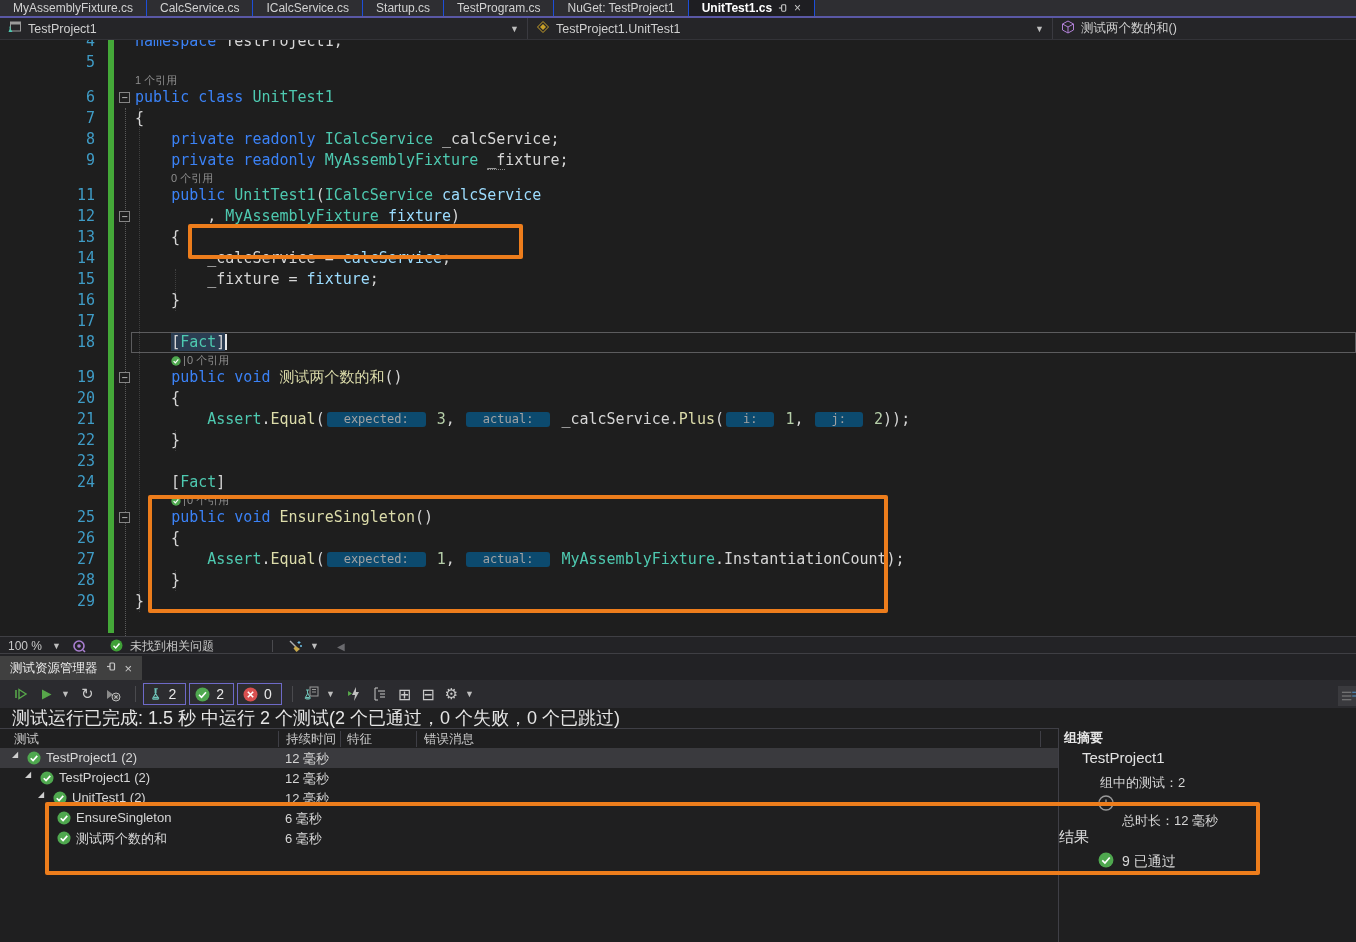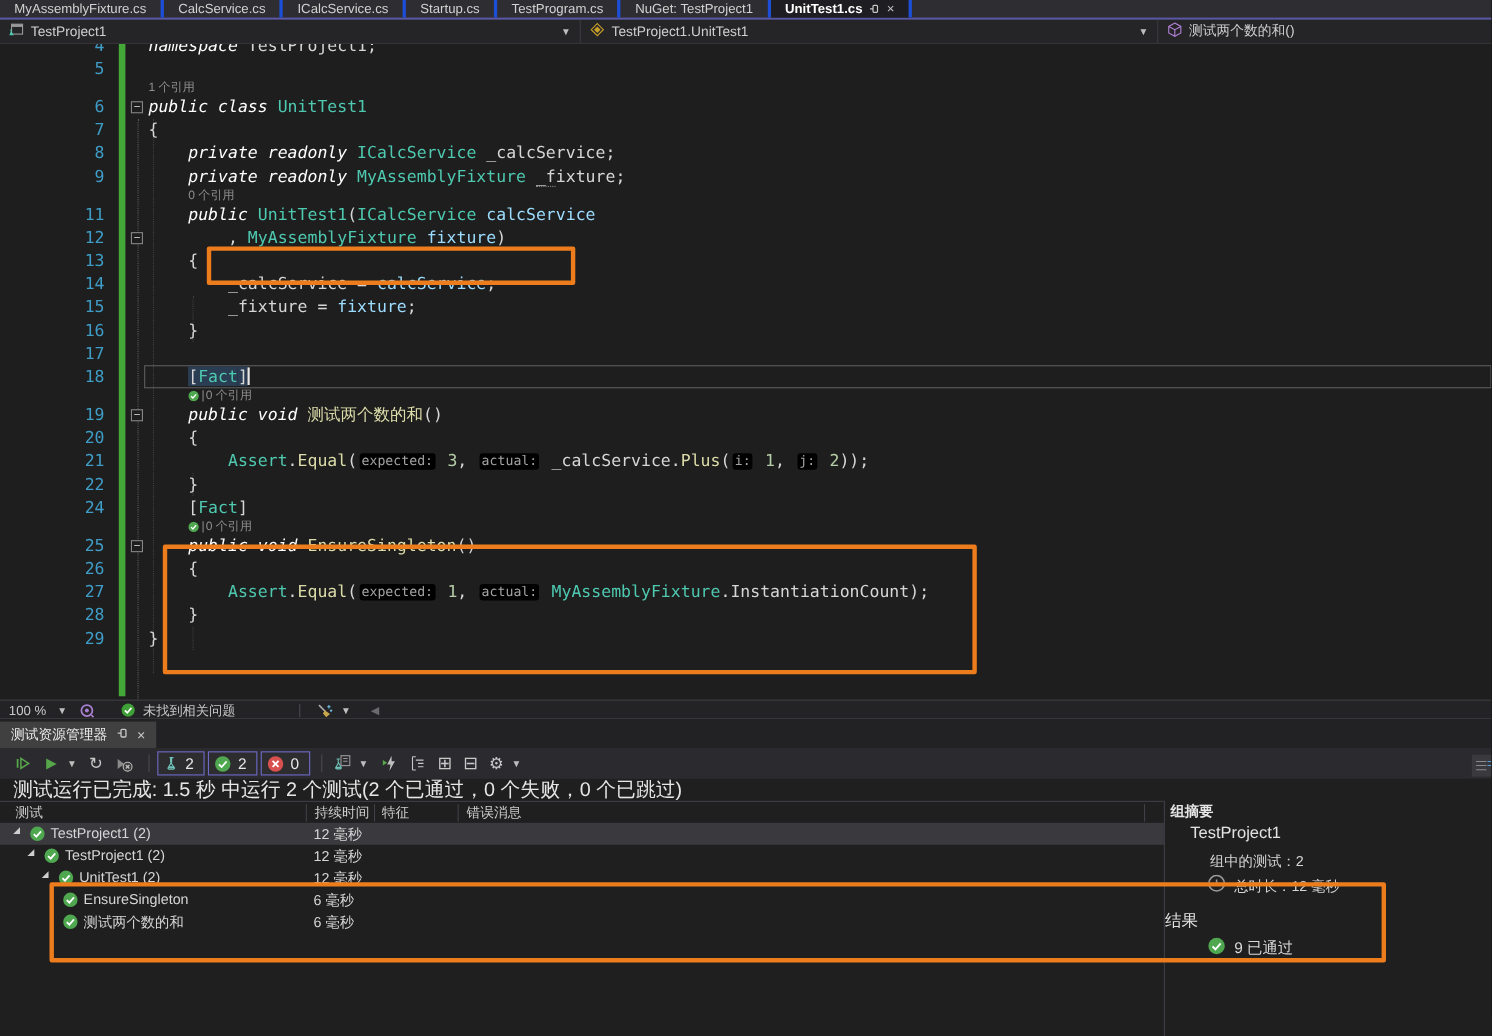--- a/index.html
+++ b/index.html
@@ -3,21 +3,21 @@
 <meta charset="utf-8">
 <style>
   html,body{margin:0;padding:0;background:#141416;}
   *{box-sizing:border-box;}
   .screen{position:relative;width:1356px;height:942px;background:#1E1E1E;overflow:hidden;
     font-family:"Liberation Sans","DejaVu Sans",sans-serif;color:#D6D6D6;}
   
   .tabbar{position:absolute;left:0;top:0;width:1356px;height:18px;background:#2E2E32;
     border-bottom:2px solid #5A58A5;display:flex;align-items:stretch;}
   .ftab{display:flex;align-items:center;gap:6px;padding:0 13px;font-size:12px;color:#D2D2D2;
-    border-right:3px solid #1d4ed8;white-space:nowrap;}
+    border-right:1px solid #1d4ed8;white-space:nowrap;}
   .ftab.active{background:#1E1E22;color:#FFFFFF;font-weight:bold;}
   .ftab .tclose{font-size:12px;color:#C8C8C8;font-weight:normal;}
   .ftab svg{display:block;}
   
   .navbar{position:absolute;left:0;top:18px;width:1356px;height:22px;background:#252528;
     border-bottom:1px solid #333338;display:flex;}
   .nav-sec{display:flex;align-items:center;gap:6px;padding:0 8px;border-right:1px solid #3A3A40;
     font-size:12.5px;color:#CFCFCF;}
   .nav-sec .caret{margin-left:auto;}
   .caret{font-size:9px;color:#BEBEBE;}
@@ -27,25 +27,25 @@
   .folddots{position:absolute;left:125px;top:68px;height:544px;border-left:1px dotted #5A5A5A;z-index:1;}
   .iguide{position:absolute;border-left:1px dotted #404040;z-index:1;}
   #code-rows{position:relative;margin-top:-9px;z-index:3;}
   .code-row{position:relative;height:21px;white-space:nowrap;}
   .ln{display:inline-block;width:95px;text-align:right;color:#3F9CC6;
     font:15px/21px "DejaVu Sans Mono",monospace;vertical-align:top;}
   .foldcell{display:inline-block;position:relative;width:40px;height:21px;vertical-align:top;}
   .foldbox{position:absolute;left:24px;top:5px;width:11px;height:11px;border:1px solid #858585;
     background:#1E1E1E;color:#C8C8C8;font:10px/9px "DejaVu Sans Mono",monospace;text-align:center;}
   .codeln{font:15px/21px "DejaVu Sans Mono",monospace;white-space:pre;position:relative;z-index:2;}
-  .tk-k{color:#ffffff;font-style:italic;} .tk-t{color:#4EC9B0;} .tk-m{color:#DCDCAA;} .tk-p{color:#9CDCFE;}
+  .tk-k{color:#3b82f6;} .tk-t{color:#4EC9B0;} .tk-m{color:#DCDCAA;} .tk-p{color:#9CDCFE;}
   .tk-num{color:#B5CEA8;} .tk-w{color:#D6D6D6;}
   .tk-u{color:#D6D6D6;border-bottom:1px dotted #8A8A8A;}
-  .tk-h{display:inline-block;font:12px/15px "DejaVu Sans Mono",monospace;background:#000000;
-    color:#A3A3A3;border-radius:3px;padding:0 2px;margin:0 2px;vertical-align:1px;}
+  .tk-h{display:inline-block;font:12px/15px "DejaVu Sans Mono",monospace;background:#0c4a6e;
+    color:#A3A3A3;border-radius:3px;padding:0 17px;margin:0 2px;vertical-align:1px;}
   .bgh{background:#2B3D52;}
   .caret-bar{display:inline-block;width:1.5px;height:16px;background:#E8E8E8;vertical-align:-3px;}
   .clbox{position:absolute;left:131px;right:0;top:0;bottom:0;border:1px solid #5C5C5E;z-index:1;}
   .lens-row{height:14px;font:11px/14px "Liberation Sans","DejaVu Sans",sans-serif;color:#8F8F8F;
     white-space:nowrap;}
   .lens-sep{margin:0 1px 0 2px;color:#8F8F8F;}
   .lens-row svg{vertical-align:-2px;}
   
   .edstatus{position:absolute;left:0;top:636px;width:1356px;height:18px;background:#232326;
     border-top:1px solid #3F3F44;border-bottom:1px solid #3F3F44;font-size:12px;color:#C8C8C8;}
@@ -179,20 +179,21 @@
         <div class="code-row"><span class="ln">17</span><span class="foldcell"></span><span class="codeln"></span></div>
         <div class="code-row cur"><i class="clbox"></i><span class="ln">18</span><span class="foldcell"></span><span class="codeln"><span class="tk-w">    </span><span class="tk-w bgh">[</span><span class="tk-t bgh">Fact</span><span class="tk-w bgh">]</span><span class="caret-bar"></span></span></div>
         <div class="lens-row" style="padding-left: 171.12px;"><span><svg width="10" height="10" viewBox="0 0 15 15">
               <circle cx="7.5" cy="7.5" r="7" fill="#4FA84F"></circle>
               <path d="M4 7.8 L6.5 10.3 L11 5.2" stroke="#FFFFFF" stroke-width="1.8" fill="none"></path>
             </svg></span><span class="lens-sep">|</span><span class="lens-text">0 个引用</span></div>
         <div class="code-row"><span class="ln">19</span><span class="foldcell"><span class="foldbox">−</span></span><span class="codeln"><span class="tk-w">    </span><span class="tk-k">public void </span><span class="tk-m">测试两个数的和</span><span class="tk-w">()</span></span></div>
         <div class="code-row"><span class="ln">20</span><span class="foldcell"></span><span class="codeln"><span class="tk-w">    {</span></span></div>
         <div class="code-row"><span class="ln">21</span><span class="foldcell"></span><span class="codeln"><span class="tk-w">        </span><span class="tk-t">Assert</span><span class="tk-w">.</span><span class="tk-m">Equal</span><span class="tk-w">(</span><span class="tk-h">expected:</span><span class="tk-num"> 3</span><span class="tk-w">, </span><span class="tk-h">actual:</span><span class="tk-w"> _calcService.</span><span class="tk-m">Plus</span><span class="tk-w">(</span><span class="tk-h">i:</span><span class="tk-num"> 1</span><span class="tk-w">, </span><span class="tk-h">j:</span><span class="tk-num"> 2</span><span class="tk-w">));</span></span></div>
         <div class="code-row"><span class="ln">22</span><span class="foldcell"></span><span class="codeln"><span class="tk-w">    }</span></span></div>
+        <div class="code-row"><span class="ln">23</span><span class="foldcell"></span><span class="codeln"></span></div>
         <div class="code-row"><span class="ln">24</span><span class="foldcell"></span><span class="codeln"><span class="tk-w">    [</span><span class="tk-t">Fact</span><span class="tk-w">]</span></span></div>
         <div class="lens-row" style="padding-left: 171.12px;"><span><svg width="10" height="10" viewBox="0 0 15 15">
               <circle cx="7.5" cy="7.5" r="7" fill="#4FA84F"></circle>
               <path d="M4 7.8 L6.5 10.3 L11 5.2" stroke="#FFFFFF" stroke-width="1.8" fill="none"></path>
             </svg></span><span class="lens-sep">|</span><span class="lens-text">0 个引用</span></div>
         <div class="code-row"><span class="ln">25</span><span class="foldcell"><span class="foldbox">−</span></span><span class="codeln"><span class="tk-w">    </span><span class="tk-k">public void </span><span class="tk-m">EnsureSingleton</span><span class="tk-w">()</span></span></div>
         <div class="code-row"><span class="ln">26</span><span class="foldcell"></span><span class="codeln"><span class="tk-w">    {</span></span></div>
         <div class="code-row"><span class="ln">27</span><span class="foldcell"></span><span class="codeln"><span class="tk-w">        </span><span class="tk-t">Assert</span><span class="tk-w">.</span><span class="tk-m">Equal</span><span class="tk-w">(</span><span class="tk-h">expected:</span><span class="tk-num"> 1</span><span class="tk-w">, </span><span class="tk-h">actual:</span><span class="tk-w"> </span><span class="tk-t">MyAssemblyFixture</span><span class="tk-w">.InstantiationCount);</span></span></div>
         <div class="code-row"><span class="ln">28</span><span class="foldcell"></span><span class="codeln"><span class="tk-w">    }</span></span></div>
         <div class="code-row"><span class="ln">29</span><span class="foldcell"></span><span class="codeln"><span class="tk-w">}</span></span></div>
@@ -384,21 +385,21 @@
     <div class="summary">
       <div class="s-item" style="left:6px;top:75px;font-weight:bold;color:#E6E6E6;">组摘要</div>
       <div class="s-item" style="left:24px;top:95px;font-size:15px;color:#E2E2E2;">TestProject1</div>
       <div class="s-item" style="left:42px;top:120px;">组中的测试：2</div>
       <div class="s-item" style="left:40px;top:141px;">
         <svg width="16" height="16" viewBox="0 0 16 16">
             <circle cx="8" cy="8" r="7" fill="none" stroke="#9A9A9A" stroke-width="1.4"></circle>
             <path d="M8 4.5 V8 L10.5 9.5" stroke="#9A9A9A" stroke-width="1.4" fill="none"></path>
           </svg>
       </div>
-      <div class="s-item" style="left:64px;top:143px;">总时长：12 毫秒</div>
+      <div class="s-item" style="left:64px;top:158px;">总时长：12 毫秒</div>
       <div class="s-item" style="left:1px;top:174px;font-size:15px;color:#E2E2E2;">结果</div>
       <div class="s-item" style="left:40px;top:198px;">
         <svg width="16" height="16" viewBox="0 0 15 15">
             <circle cx="7.5" cy="7.5" r="7" fill="#4FA84F"></circle>
             <path d="M4 7.8 L6.5 10.3 L11 5.2" stroke="#FFFFFF" stroke-width="1.6" fill="none"></path>
           </svg>
       </div>
       <div class="s-item" style="left:64px;top:199px;font-size:14px;">9 已通过</div>
     </div>
   </div>

